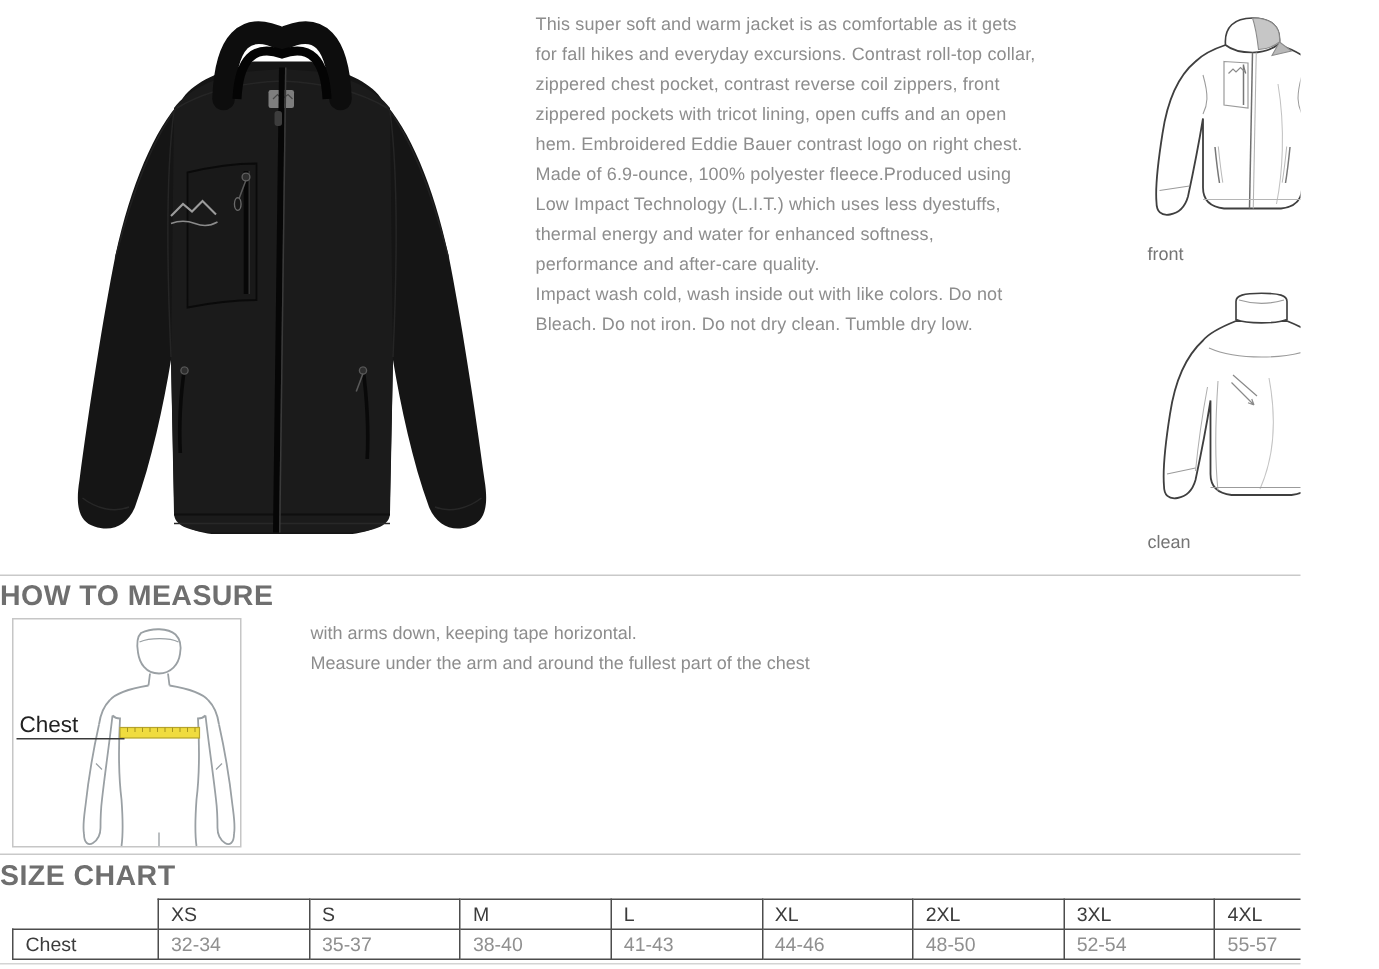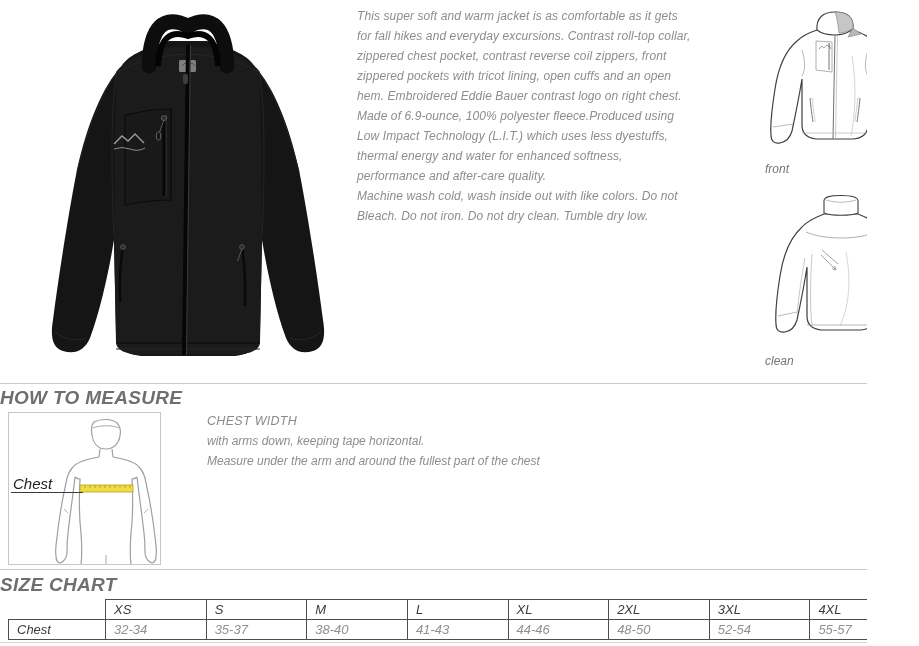--- a/index.html
+++ b/index.html
@@ -1,19 +1,19 @@
 <!DOCTYPE html>
 <html><head>
 <meta charset="utf-8">
 <style>
   * { margin:0; padding:0; box-sizing:border-box; }
   html,body { background:#ffffff; }
   .page {
     position:relative; width:867px; height:646px; background:#fff;
-    font-family:"Liberation Sans", sans-serif; overflow:hidden;font-style:italic;
+    font-family:"Liberation Sans", sans-serif; overflow:hidden;
   }
   
   .photo-wrap { position:absolute; left:18px; top:12px; width:335px; height:355px; }
   .desc { position:absolute; left:357px; top:6px; width:315px; }
   .desc .line {
     font-size:12px; line-height:20px; color:#8d8d8d; white-space:nowrap; letter-spacing:0.1px;
   }
   .desc .care-head {
     font-size:12.5px; line-height:20px; font-weight:bold; color:#7d7d7d; letter-spacing:0.2px;
   }
@@ -120,21 +120,21 @@
   <div class="desc">
     <div class="line">This super soft and warm jacket is as comfortable as it gets</div>
     <div class="line">for fall hikes and everyday excursions. Contrast roll-top collar,</div>
     <div class="line">zippered chest pocket, contrast reverse coil zippers, front</div>
     <div class="line">zippered pockets with tricot lining, open cuffs and an open</div>
     <div class="line">hem. Embroidered Eddie Bauer contrast logo on right chest.</div>
     <div class="line">Made of 6.9-ounce, 100% polyester fleece.Produced using</div>
     <div class="line">Low Impact Technology (L.I.T.) which uses less dyestuffs,</div>
     <div class="line">thermal energy and water for enhanced softness,</div>
     <div class="line">performance and after-care quality.</div>
-    <div class="line">Machine wash cold, wash inside out with like colors. Do not</div>
+    <div class="line">Impact wash cold, wash inside out with like colors. Do not</div>
     <div class="line">Bleach. Do not iron. Do not dry clean. Tumble dry low.</div>
   </div>
 
   <div class="views">
     <figure>
       <svg class="front-svg" width="150" height="150" viewBox="0 0 150 150">
 
         <path d="M57,22 C48,25 41,29 37,33 C25,43 18,61 15,81 C12,100 10,116 11,127
                  C11,133 14,136 20,135 C26,134 30,130 32,123 C35,109 39,89 42,71
                  L42,117 C42,126 47,130 56,131 L94,131 C103,130 108,126 108,117
@@ -238,21 +238,20 @@
       <rect x="71" y="72" width="53" height="7" fill="#f0dc3f" stroke="#b5a32b" stroke-width="0.8"></rect>
       <g stroke="#a8961f" stroke-width="0.7">
         <path d="M76,72 v3 M81,72 v3 M86,72 v3 M91,72 v3 M96,72 v3 M101,72 v3 M106,72 v3 M111,72 v3 M116,72 v3 M121,72 v3"></path>
       </g>
     </svg>
     <div class="chest-pointer"></div>
     <div class="chest-label">Chest</div>
   </div>
 
   <div class="measure-text">
-    <div class="measure-title">CHEST WIDTH</div>
     <div class="line">with arms down, keeping tape horizontal.</div>
     <div class="line">Measure under the arm and around the fullest part of the chest</div>
   </div>
 
   <div class="section-h h-size">SIZE CHART</div>
 
   <table class="size-table">
     <colgroup>
       <col style="width:97px">
       <col>

